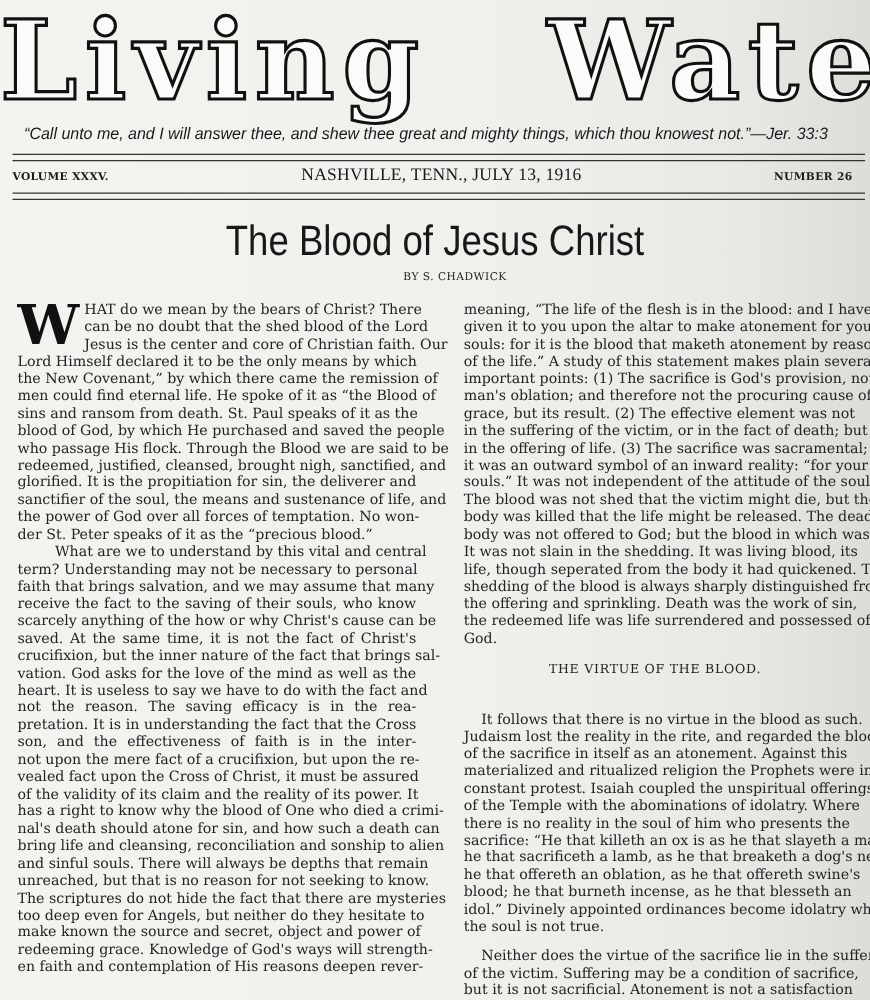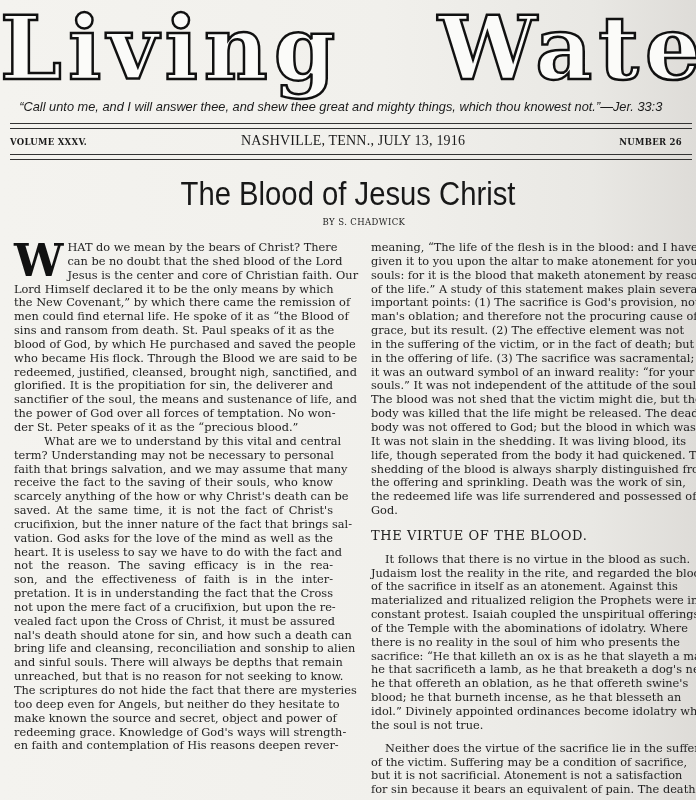--- a/index.html
+++ b/index.html
@@ -71,22 +71,22 @@
   .col-left { left: 14px; width: 319px; }
   .col-right { left: 371px; width: 306px; }
   .col .line { display: block; text-align: justify; text-align-last: justify; white-space: nowrap; }
   .col .line.last { text-align-last: left; }
   .dropcap {
     float: left; font-family: "DejaVu Serif", serif;
     font-size: 44px; line-height: 36px; margin: 2px 4px 0 0; color: #111;
     font-weight: bold;
   }
   .subhead {
-    text-align: left; font-size: 13px; letter-spacing: 0.6px;
-    margin: 11px 0 10px 0; color: #222;
+    text-align: center; font-size: 10px; letter-spacing: 0.6px;
+    margin: 11px 0 26px 0; color: #222;
   }
   .indent { text-indent: 16px; }
 </style>
 </head>
 <body>
 
 <div class="page">
 
   <div class="masthead">
     <div class="title">Living  Water</div>
@@ -111,42 +111,44 @@
     <div>
       <span class="dropcap">W</span>
       <span class="line">HAT do we mean by the bears of Christ?  There</span>
       <span class="line">can be no doubt that the shed blood of the Lord</span>
       <span class="line">Jesus is the center and core of Christian faith.  Our</span>
       <span class="line">Lord Himself declared it to be the only means by which</span>
       <span class="line">the New Covenant,” by which there came the remission of</span>
       <span class="line">men could find eternal life.  He spoke of it as “the Blood of</span>
       <span class="line">sins and ransom from death.  St. Paul speaks of it as the</span>
       <span class="line">blood of God, by which He purchased and saved the people</span>
-      <span class="line">who became His flock.  Through the Blood we are said to be</span>
+      <span class="line">who passage His flock.  Through the Blood we are said to be</span>
       <span class="line">redeemed, justified, cleansed, brought nigh, sanctified, and</span>
       <span class="line">glorified.  It is the propitiation for sin, the deliverer and</span>
       <span class="line">sanctifier of the soul, the means and sustenance of life, and</span>
       <span class="line">the power of God over all forces of temptation.  No won-</span>
       <span class="line last">der St. Peter speaks of it as the “precious blood.”</span>
     </div>
     <div>
       <span class="line indent" style="padding-left:14px;box-sizing:border-box;">What are we to understand by this vital and central</span>
       <span class="line">term?  Understanding may not be necessary to personal</span>
       <span class="line">faith that brings salvation, and we may assume that many</span>
       <span class="line">receive the fact to the saving of their souls, who know</span>
-      <span class="line">scarcely anything of the how or why Christ's death can be</span>
+      <span class="line">scarcely anything of the how or why Christ's cause can be</span>
       <span class="line">saved.  At the same time, it is not the fact of Christ's</span>
       <span class="line">crucifixion, but the inner nature of the fact that brings sal-</span>
       <span class="line">vation.  God asks for the love of the mind as well as the</span>
       <span class="line">heart.  It is useless to say we have to do with the fact and</span>
       <span class="line">not  the  reason.   The  saving  efficacy  is  in  the  rea-</span>
+      <span class="line">pretation.  It is in understanding the fact that the Cross</span>
       <span class="line">son,  and  the  effectiveness  of  faith  is  in  the  inter-</span>
-      <span class="line">pretation.  It is in understanding the fact that the Cross</span>
       <span class="line">not upon the mere fact of a crucifixion, but upon the re-</span>
       <span class="line">vealed fact upon the Cross of Christ, it must be assured</span>
+      <span class="line">of the validity of its claim and the reality of its power.  It</span>
+      <span class="line">has a right to know why the blood of One who died a crimi-</span>
       <span class="line">nal's death should atone for sin, and how such a death can</span>
       <span class="line">bring life and cleansing, reconciliation and sonship to alien</span>
       <span class="line">and sinful souls.  There will always be depths that remain</span>
       <span class="line">unreached, but that is no reason for not seeking to know.</span>
       <span class="line">The scriptures do not hide the fact that there are mysteries</span>
       <span class="line">too deep even for Angels, but neither do they hesitate to</span>
       <span class="line">make known the source and secret, object and power of</span>
       <span class="line">redeeming grace.  Knowledge of God's ways will strength-</span>
       <span class="line">en faith and contemplation of His reasons deepen rever-</span>
     </div>

